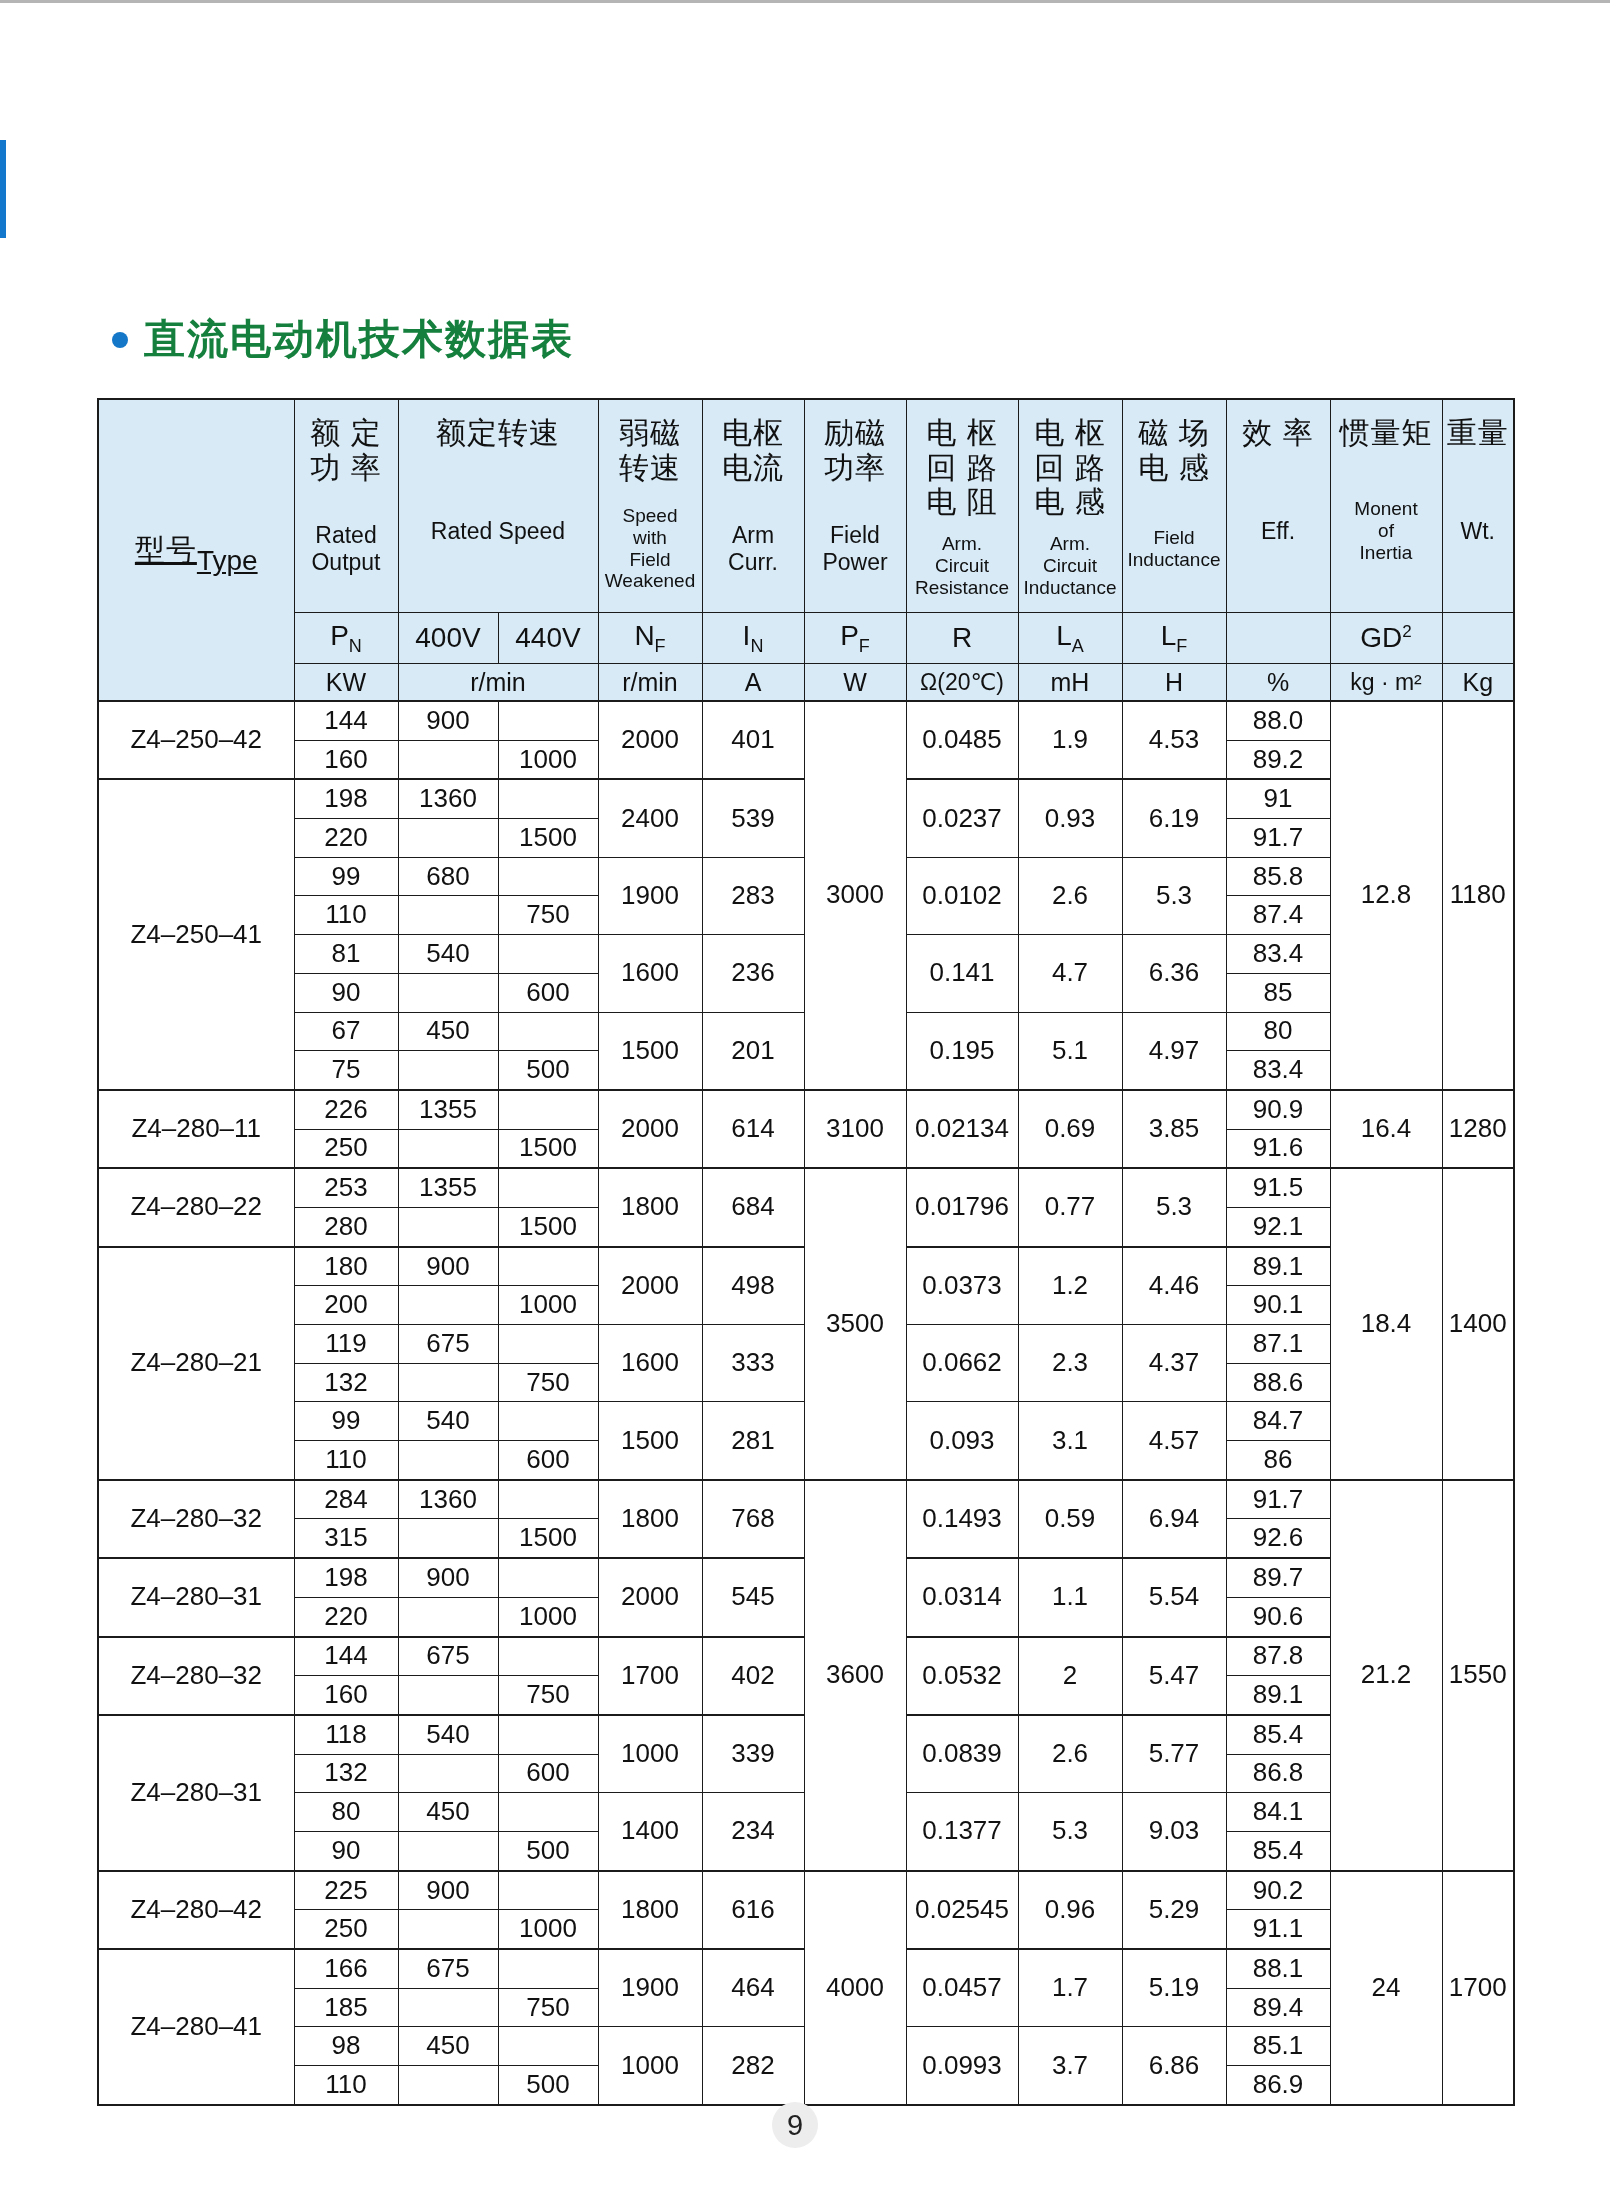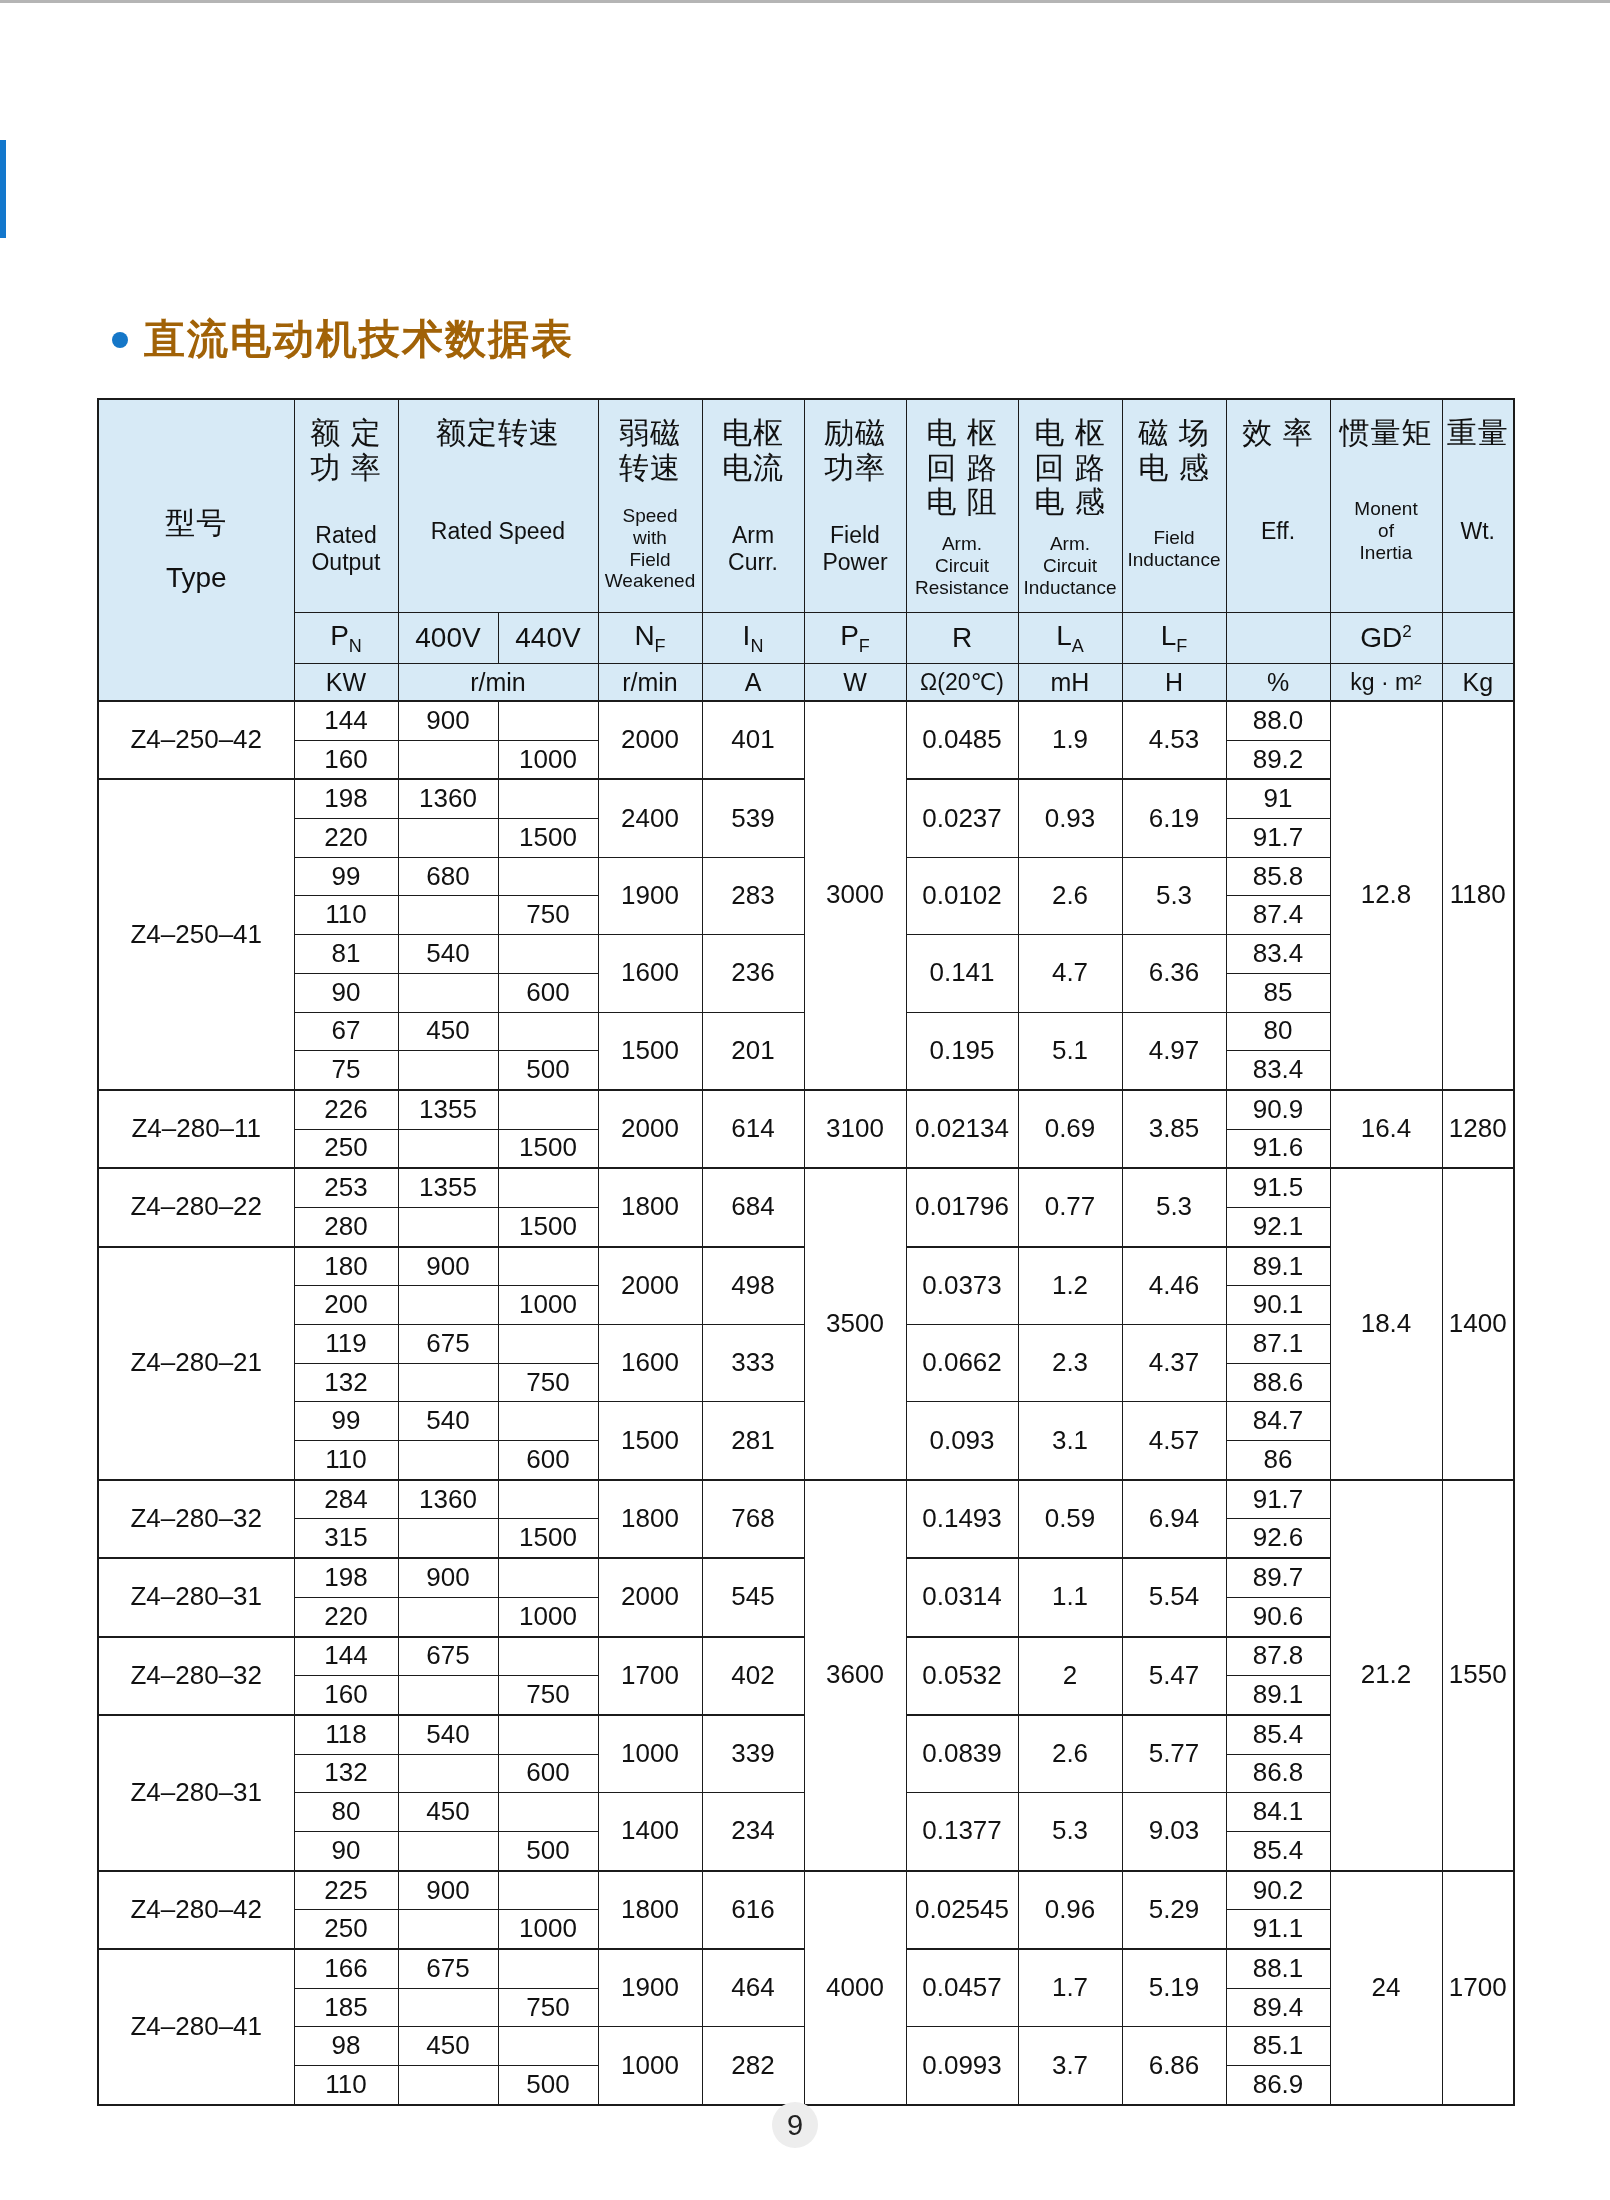--- a/index.html
+++ b/index.html
@@ -6,21 +6,21 @@
   body {
     width:1610px; height:2200px; position:relative; background:#ffffff;
     font-family:"Liberation Sans","DejaVu Sans",sans-serif; color:#111;
     overflow:hidden;
   }
   .top-line { position:absolute; top:0; left:0; width:1610px; height:3px; background:#b5b5b5; }
   .accent-bar { position:absolute; top:140px; left:0; width:6px; height:98px; background:#1377cc; }
 
   .title-row {
     position:absolute; top:312px; left:112px;
-    display:flex; align-items:center; color:#a16207;
+    display:flex; align-items:center; color:#15803d;
   }
   .bullet { width:16px; height:16px; border-radius:50%; background:#1577c8; margin-right:16px; flex:none; }
   .title-cn { font-size:41px; font-weight:bold; letter-spacing:2px; white-space:nowrap; }
   .title-en { font-size:39px; font-weight:bold; margin-left:18px; word-spacing:10px; white-space:nowrap; }
 
   table.motor {
     position:absolute; top:398px; left:97px; width:1416px;
     border-collapse:collapse; table-layout:fixed; background:#fff;
   }
   table.motor th, table.motor td {
@@ -30,21 +30,21 @@
   table.motor { border:2px solid #1b1b1b; }
   table.motor thead th { background:#d7eaf6; font-weight:normal; }
 
   
   th.h-main { height:212px; vertical-align:top;margin-left:46px; }
   .hwrap { display:flex; flex-direction:column; height:212px; }
   .hwrap .cn { padding-top:16px; font-size:30px; white-space:pre-line; letter-spacing:1px; }
   .hwrap .en { flex:1; display:flex; align-items:center; justify-content:center; white-space:pre-line; font-size:19px; }
   .hwrap .en.en-lg { font-size:23px; }
   th.h-type { vertical-align:middle; }
-  .twrap { display:flex; flex-direction:column; align-items:center; justify-content:center; height:100%; }
+  .twrap { display:flex; flex-direction:row; align-items:center; justify-content:center; height:100%;text-decoration:underline; }
   .twrap .cn { font-size:30px; letter-spacing:1px; }
   .twrap .en { font-size:28px; margin-top:22px; }
 
   
   tr.sym-row th { height:50px; font-size:28px; }
   tr.sym-row sub { font-size:18px; }
   tr.sym-row sup { font-size:17px; }
 
   
   tr.unit-row th { height:36px; font-size:25px; }

